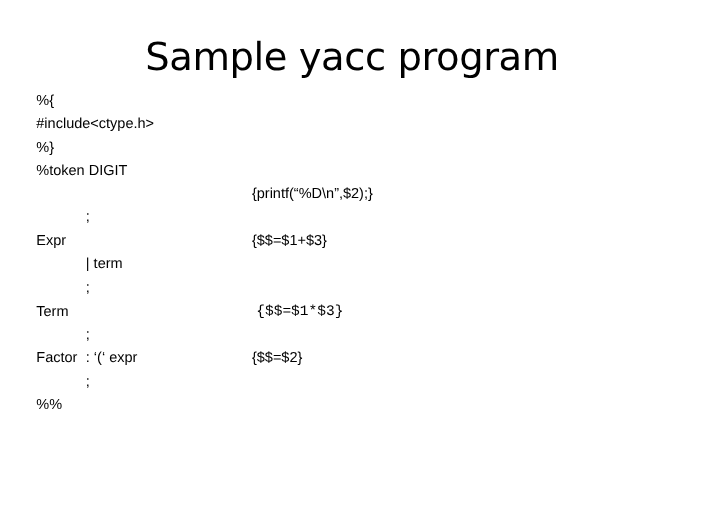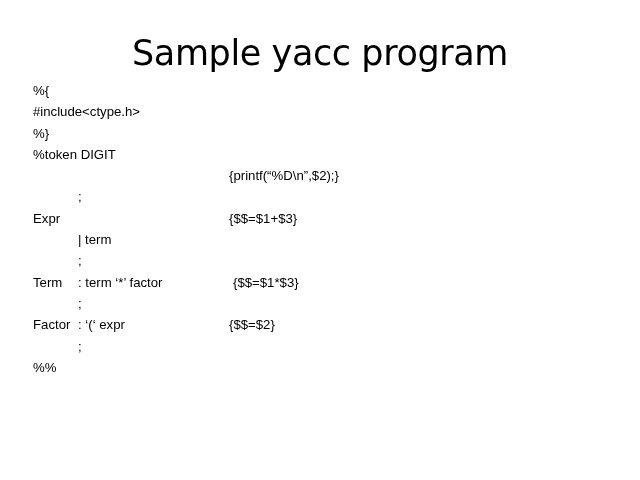--- a/index.html
+++ b/index.html
@@ -71,20 +71,21 @@
   }
   .col-action {
     position: absolute;
     left: 196px;
     top: 0;
     white-space: pre;
   }
   
   .col-action.nudge {
     left: 200px;
+    font-family: Liberation Mono, monospace;
   }
 </style>
 </head>
 <body>
 
 <div id="slide">
 
   <div id="slide-title">Sample yacc program</div>
 
   <div id="code-block">
@@ -136,21 +137,20 @@
     </div>
 
     <div class="code-line">
       <span class="col-label"></span>
       <span class="col-rule">;</span>
       <span class="col-action"></span>
     </div>
 
     <div class="code-line">
       <span class="col-label">Term</span>
-      <span class="col-rule">: term ‘*’ factor</span>
       <span class="col-action nudge">{$$=$1*$3}</span>
     </div>
 
 
     <div class="code-line">
       <span class="col-label"></span>
       <span class="col-rule">;</span>
       <span class="col-action"></span>
     </div>
 

